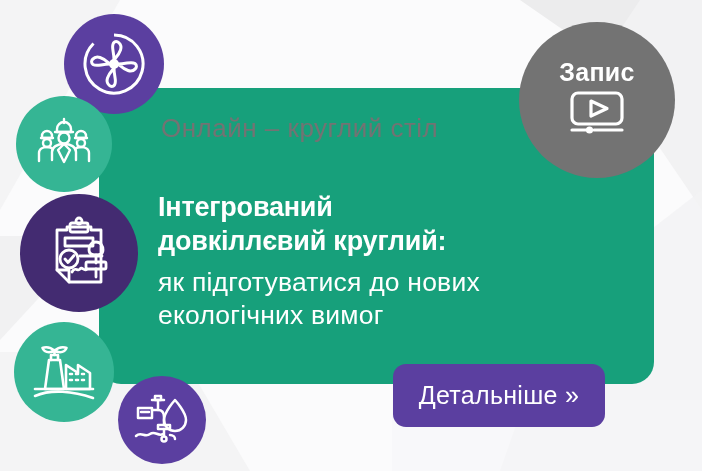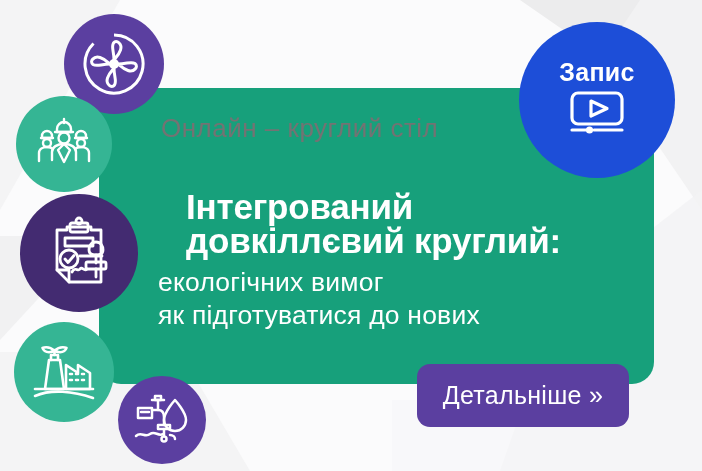--- a/index.html
+++ b/index.html
@@ -27,45 +27,44 @@
   }
 
   
   .kicker{
     position:absolute;left:161px;top:113px;
     font-size:26px;letter-spacing:.5px;color:#737373;
     font-weight:300;white-space:nowrap;
   }
   .title{
     position:absolute;left:158px;top:190px;width:470px;
-    color:#ffffff;font-weight:bold;font-size:35px;line-height:34px;
+    color:#ffffff;font-weight:bold;font-size:27px;line-height:34px;
     letter-spacing:-0.2px;
-    margin-left:28px;
   }
   .title .l{display:block;white-space:nowrap;}
   .subtitle{
     position:absolute;left:158px;top:266px;width:480px;
     color:#ffffff;font-weight:300;font-size:26.5px;line-height:33px;
     letter-spacing:.2px;
   }
   .subtitle .l{display:block;white-space:nowrap;}
 
   
   .cta{
-    position:absolute;left:417px;top:364px;width:212px;height:63px;
+    position:absolute;left:393px;top:364px;width:212px;height:63px;
     background:#5b3fa0;border-radius:13px;
     display:flex;align-items:center;justify-content:center;
     color:#ffffff;font-size:25px;font-weight:300;letter-spacing:.3px;
     cursor:pointer;white-space:nowrap;
   }
 
   
   .badge{
     position:absolute;left:519px;top:22px;width:156px;height:156px;
-    border-radius:50%;background:#1d4ed8;
+    border-radius:50%;background:#737373;
     display:flex;flex-direction:column;align-items:center;justify-content:center;
   }
   .badge-label{
     color:#ffffff;font-size:25px;font-weight:bold;letter-spacing:.3px;
     margin-bottom:3px;
   }
 
   
   .bub{position:absolute;border-radius:50%;display:flex;align-items:center;justify-content:center;}
   .b-fan  {left:64px; top:14px;  width:100px;height:100px;background:#5b3fa0;}
@@ -98,22 +97,22 @@
   <div class="card"></div>
 
   <div class="kicker">Онлайн – круглий стіл</div>
 
   <div class="title">
     <span class="l">Інтегрований</span>
     <span class="l">довкіллєвий круглий:</span>
   </div>
 
   <div class="subtitle">
+    <span class="l">як підготуватися до нових</span>
     <span class="l">екологічних вимог</span>
-    <span class="l">як підготуватися до нових</span>
   </div>
 
   <div class="cta">Детальніше »</div>
 
   <div class="badge">
     <div class="badge-label">Запис</div>
     <svg width="66" height="52" viewBox="0 0 66 52">
       <rect x="8" y="3" width="50" height="31" rx="6" ry="6" fill="none" stroke="#fff" stroke-width="3.2"></rect>
       <path d="M27 11 L43 18.5 L27 26 Z" fill="none" stroke="#fff" stroke-width="3.2" stroke-linejoin="round"></path>
       <path d="M8 40 h14 M30 40 h28" stroke="#fff" stroke-width="3.2" stroke-linecap="round"></path>

